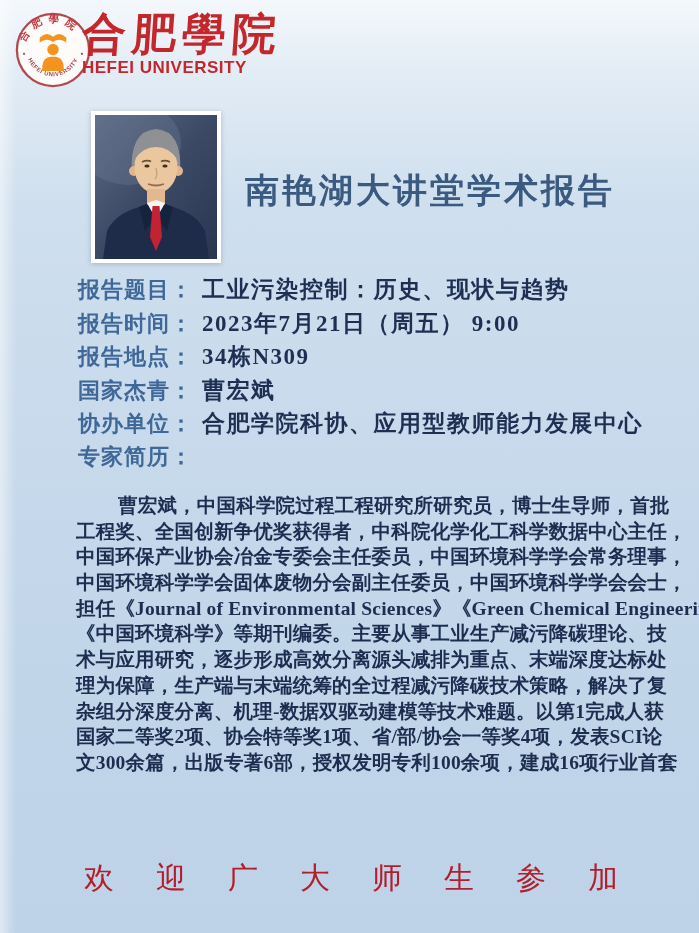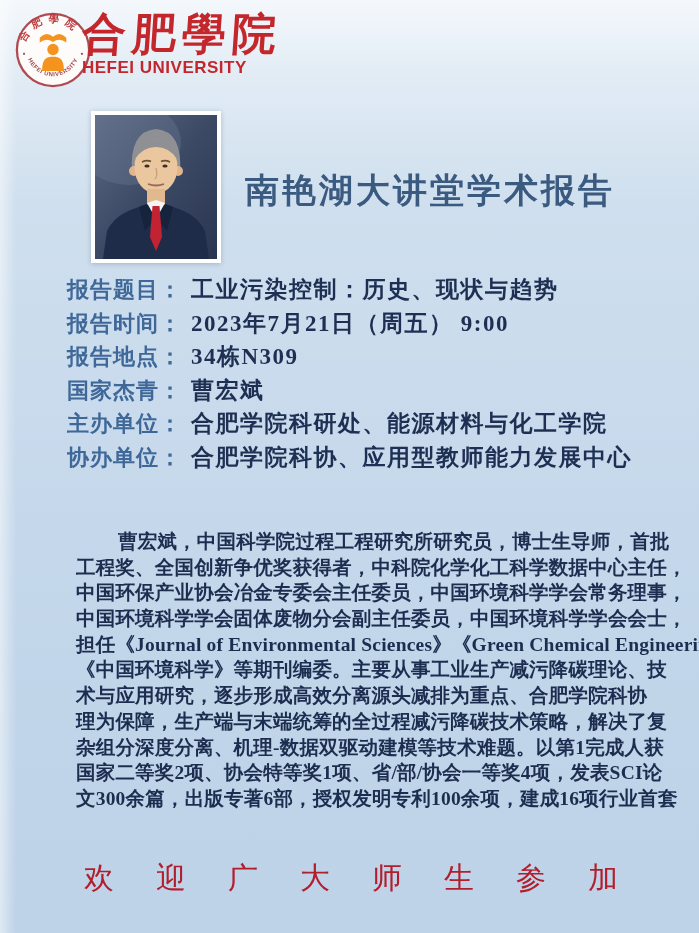--- a/index.html
+++ b/index.html
@@ -32,32 +32,32 @@
     position:absolute;left:91px;top:111px;width:122px;height:144px;
     background:#ffffff;padding:4px;box-shadow:0 1px 5px rgba(40,60,90,.25);
   }
   .photo-frame svg{display:block;width:122px;height:144px;}
   
   .title{
     position:absolute;left:245px;top:168px;margin:0;
     font-size:34px;font-weight:600;color:#3b5a80;letter-spacing:3px;white-space:nowrap;
   }
   
-  .fields{position:absolute;left:67px;top:274px;}
+  .fields{position:absolute;left:78px;top:274px;}
   .field-row{height:33.6px;white-space:nowrap;}
   .field-label{
     display:inline-block;width:124px;
     font-size:22px;font-weight:600;color:#3f6899;letter-spacing:1px;vertical-align:baseline;
   }
   .field-value{
     font-size:23px;font-weight:600;color:#1d2f52;letter-spacing:1.5px;
   }
   
   .bio{
-    position:absolute;left:76px;top:529px;width:578px;
+    position:absolute;left:76px;top:493px;width:578px;
     font-size:19.5px;line-height:25.7px;color:#1c2d50;font-weight:600;letter-spacing:.2px;
     white-space:nowrap;
   }
   .bio-line{height:25.7px;}
   .bio-line.indent{text-indent:42px;}
   
   .welcome{
     position:absolute;left:84px;top:858px;
     font-size:30px;font-weight:normal;color:#b21f2c;letter-spacing:42px;white-space:nowrap;
   }
@@ -141,35 +141,35 @@
     <div class="field-row">
       <span class="field-label">报告时间：</span><span class="field-value">2023年7月21日（周五） 9:00</span>
     </div>
     <div class="field-row">
       <span class="field-label">报告地点：</span><span class="field-value">34栋N309</span>
     </div>
     <div class="field-row">
       <span class="field-label">国家杰青：</span><span class="field-value">曹宏斌</span>
     </div>
     <div class="field-row">
-      <span class="field-label">主办单位：</span><span class="field-value">合肥学院科研处、能源材料与化工学院</span>
+      <span class="field-label">协办单位：</span><span class="field-value">合肥学院科协、应用型教师能力发展中心</span>
     </div>
     <div class="field-row">
-      <span class="field-label">协办单位：</span><span class="field-value">合肥学院科协、应用型教师能力发展中心</span>
+      <span class="field-label">专家简历：</span><span class="field-value"></span>
     </div>
   </div>
 
   <div class="bio">
     <div class="bio-line indent">曹宏斌，中国科学院过程工程研究所研究员，博士生导师，首批</div>
     <div class="bio-line">工程奖、全国创新争优奖获得者，中科院化学化工科学数据中心主任，</div>
     <div class="bio-line">中国环保产业协会冶金专委会主任委员，中国环境科学学会常务理事，</div>
     <div class="bio-line">中国环境科学学会固体废物分会副主任委员，中国环境科学学会会士，</div>
     <div class="bio-line">担任《Journal of Environmental Sciences》《Green Chemical Engineering》</div>
     <div class="bio-line">《中国环境科学》等期刊编委。主要从事工业生产减污降碳理论、技</div>
-    <div class="bio-line">术与应用研究，逐步形成高效分离源头减排为重点、合肥学院科协</div>
+    <div class="bio-line">术与应用研究，逐步形成高效分离源头减排为重点、末端深度达标处</div>
     <div class="bio-line">理为保障，生产端与末端统筹的全过程减污降碳技术策略，解决了复</div>
     <div class="bio-line">杂组分深度分离、机理-数据双驱动建模等技术难题。以第1完成人获</div>
     <div class="bio-line">国家二等奖2项、协会特等奖1项、省/部/协会一等奖4项，发表SCI论</div>
     <div class="bio-line">文300余篇，出版专著6部，授权发明专利100余项，建成16项行业首套</div>
   </div>
 
   <div class="welcome">欢迎广大师生参加</div>
 
 </div>
 

